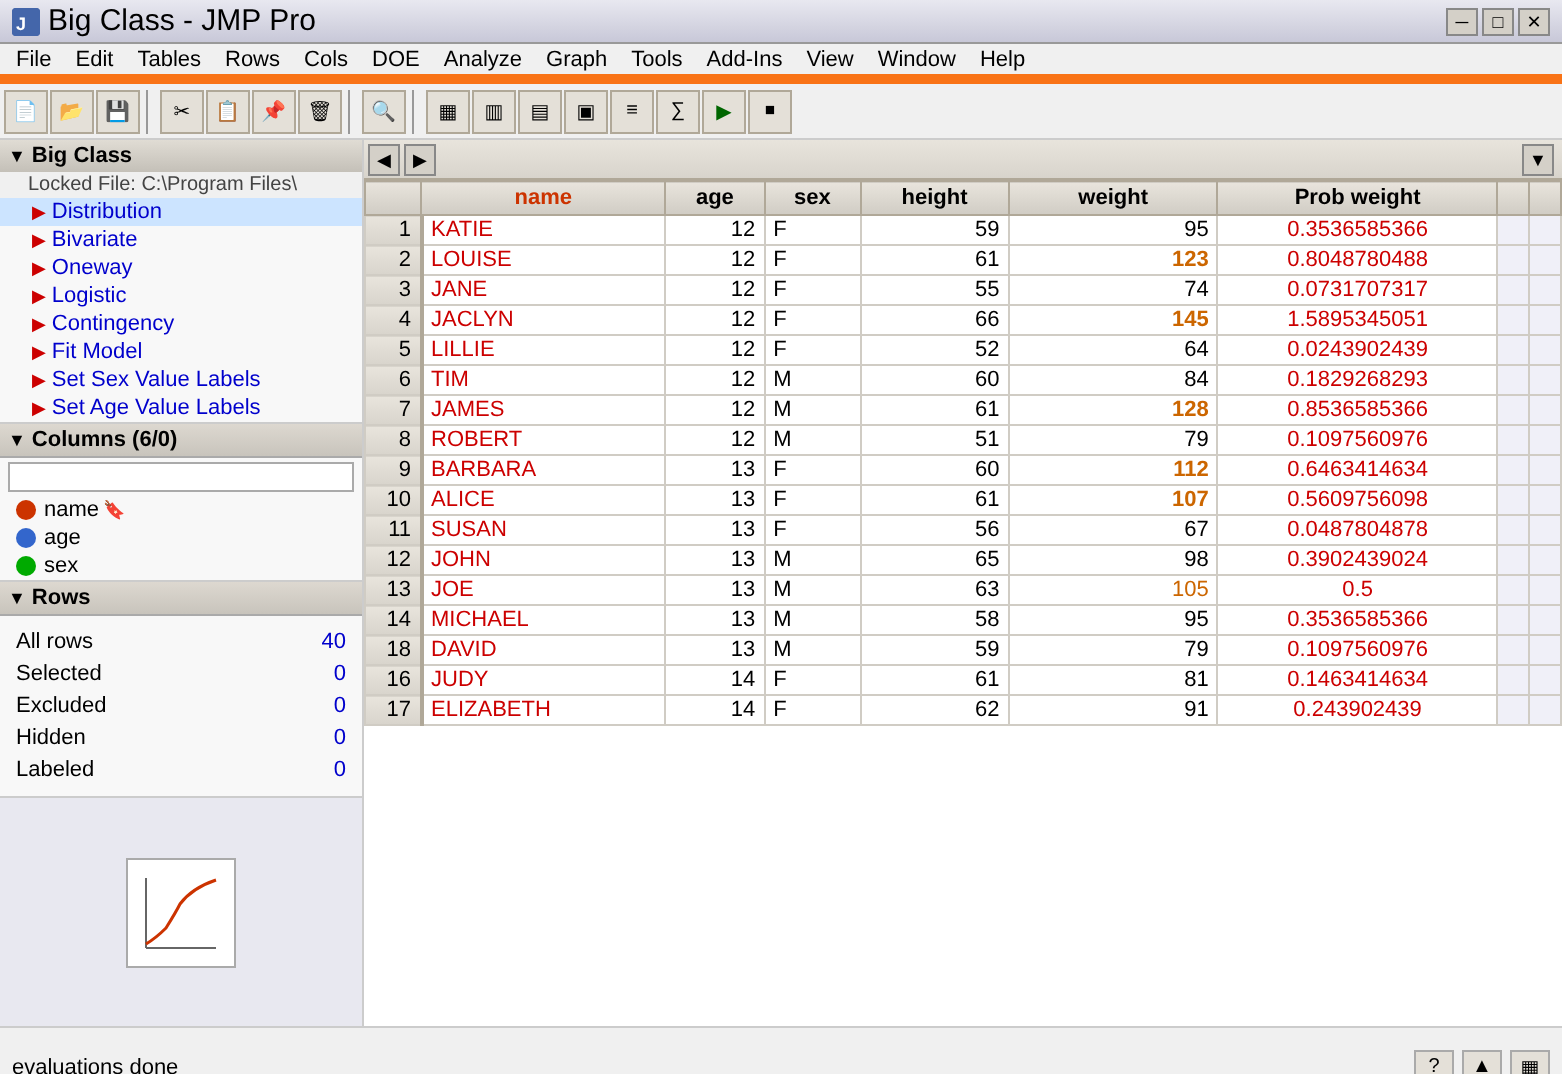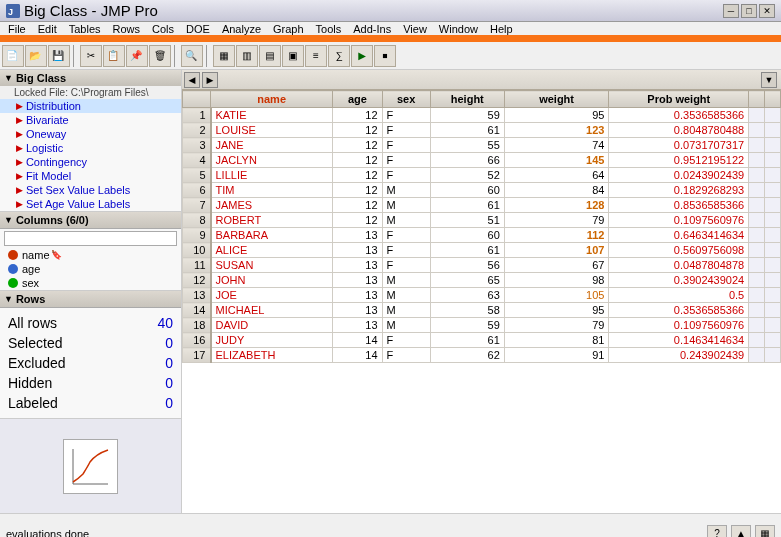--- a/index.html
+++ b/index.html
@@ -19,21 +19,21 @@
     .title-bar-controls { display: flex; gap: 2px; }
     .title-btn { width: 16px; height: 14px; background: #d4d0c8; border: 1px solid #888; font-size: 9px; display: flex; align-items: center; justify-content: center; cursor: pointer; }
 
     
     .menu-bar {
       background: #f0f0f0;
       height: 20px;
       display: flex;
       align-items: center;
       padding: 0 2px;
-      border-bottom: 7px solid #f97316;
+      border-bottom: 5px solid #f97316;
     }
     .menu-item { padding: 2px 6px; font-size: 11px; cursor: pointer; }
 
     
     .toolbar {
       background: #f0f0f0;
       height: 28px;
       display: flex;
       align-items: center;
       padding: 0 2px;
@@ -110,21 +110,21 @@
     .columns-list { list-style: none; max-height: 60px; overflow-y: auto; }
     .columns-list li { padding: 1px 4px 1px 8px; font-size: 11px; display: flex; align-items: center; }
     .col-icon-red { width: 10px; height: 10px; background: #cc3300; border-radius: 50%; margin-right: 4px; display: inline-block; }
     .col-icon-blue { width: 10px; height: 10px; background: #3366cc; border-radius: 50%; margin-right: 4px; display: inline-block; }
     .col-icon-green { width: 10px; height: 10px; background: #00aa00; border-radius: 50%; margin-right: 4px; display: inline-block; }
     .col-extra { margin-left: 2px; font-size: 9px; }
 
     
     .rows-section { padding: 4px; }
     .rows-table { width: 100%; }
-    .rows-table td { font-size: 14px; padding: 1px 2px; }
+    .rows-table td { font-size: 11px; padding: 1px 2px; }
     .rows-count { color: #0000cc; text-align: right; }
 
     
     .thumbnail-area {
       flex: 1;
       background: #e8e8f0;
       border-top: 1px solid #ccc;
       display: flex;
       align-items: center;
       justify-content: center;
@@ -178,21 +178,21 @@
     }
     table.data-table td.row-num {
       text-align: right;
       background: linear-gradient(to bottom, #e8e4dc, #d8d4cc);
       color: #000;
       font-weight: normal;
       border-right: 2px solid #b0a898;
     }
     table.data-table td.name-cell { color: #cc0000; }
     table.data-table td.num-cell { text-align: right; }
-    table.data-table td.prob-cell { text-align: right; color: #cc0000; }
+    table.data-table td.prob-cell { text-align: center; color: #cc0000; }
 
     .col-header-red { color: #cc3300; font-weight: bold; }
 
     
     .status-bar {
       height: 40px;
       background: #f0f0f0;
       border-top: 1px solid #ccc;
       display: flex;
       align-items: center;
@@ -445,21 +445,21 @@
     <td class="empty-col"></td>
     <td class="empty-col"></td>
   </tr>
             <tr>
     <td class="row-num">4</td>
     <td class="name-cell">JACLYN</td>
     <td class="num-cell">12</td>
     <td>F</td>
     <td class="num-cell">66</td>
     <td class="num-cell" style="color:#cc6600;font-weight:bold;padding-left:36px;">145</td>
-    <td class="prob-cell">0.9512195122</td>
+    <td class="prob-cell">1.5895345051</td>
     <td class="empty-col"></td>
     <td class="empty-col"></td>
   </tr>
             <tr>
     <td class="row-num">5</td>
     <td class="name-cell">LILLIE</td>
     <td class="num-cell">12</td>
     <td>F</td>
     <td class="num-cell">52</td>
     <td class="num-cell" style="">64</td>

